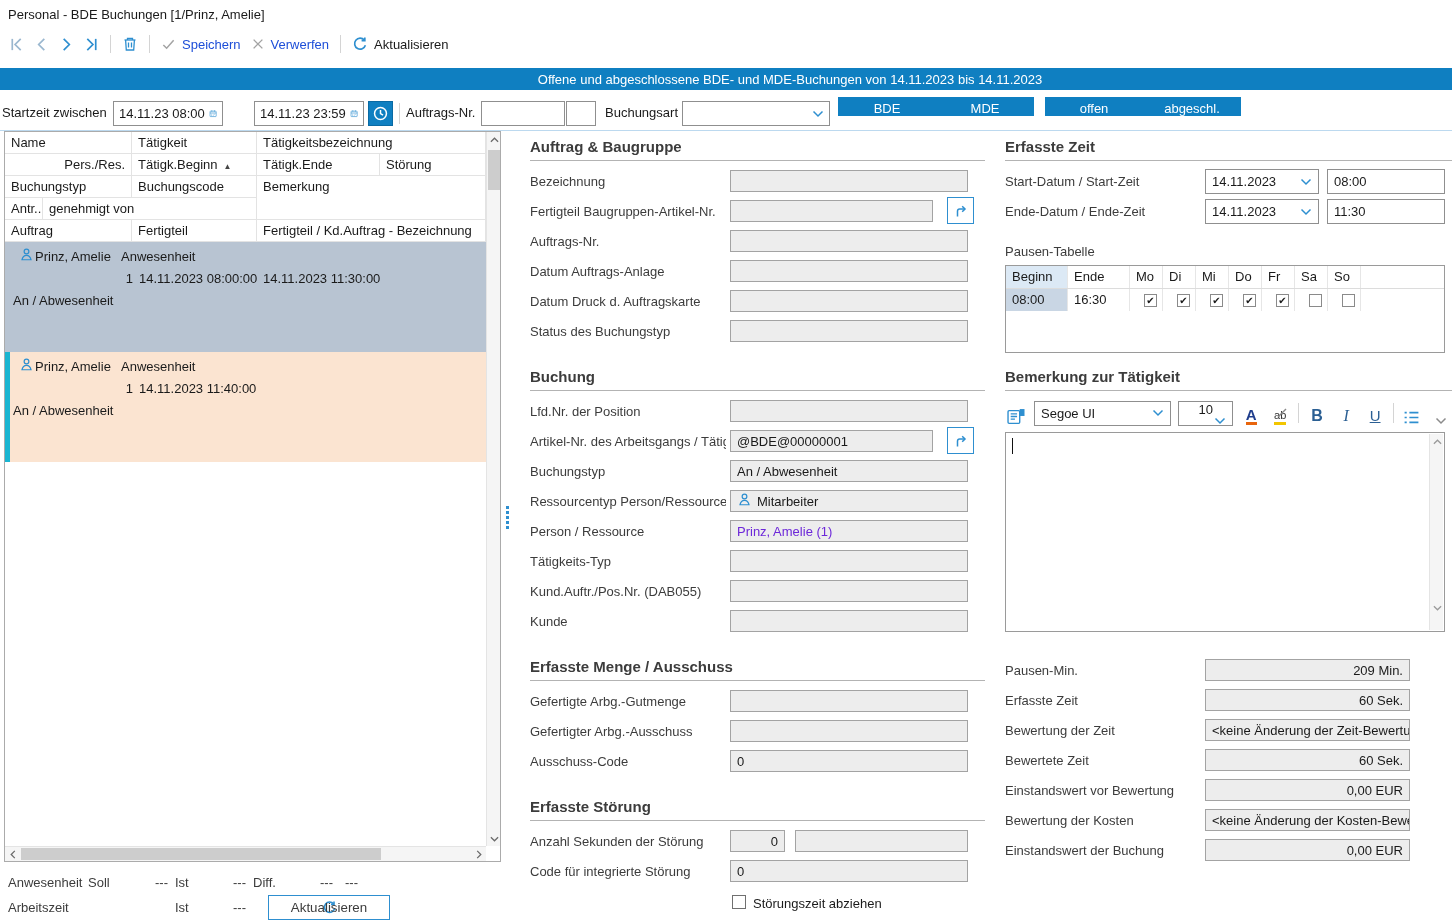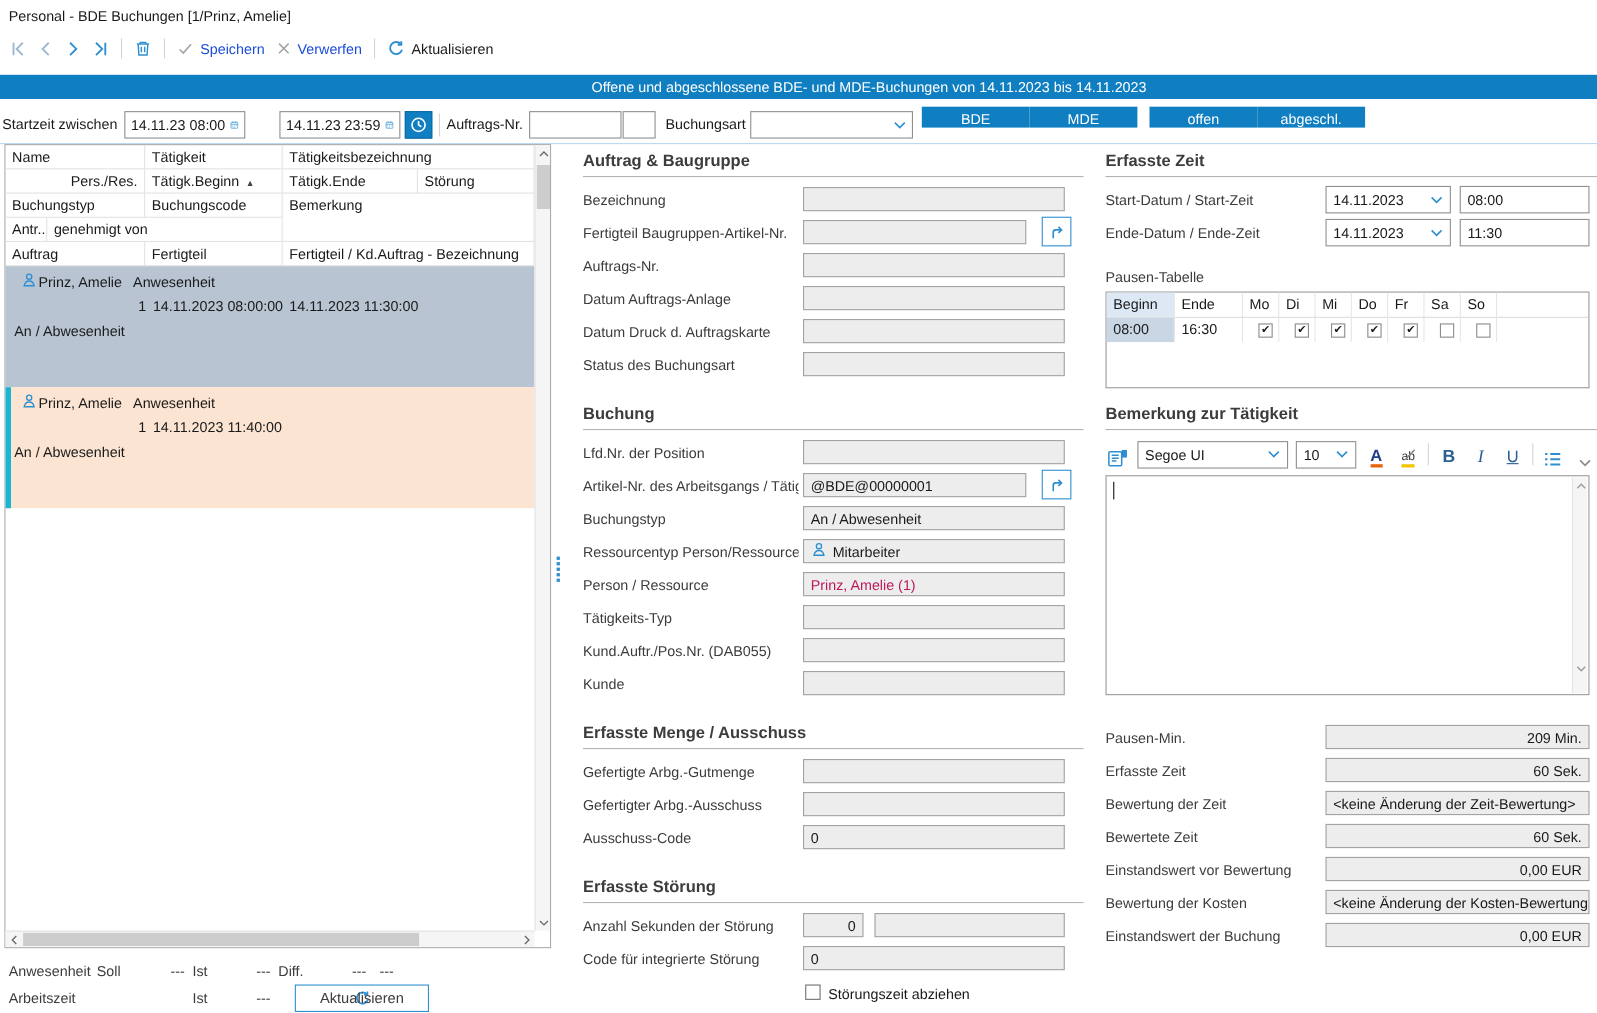--- a/index.html
+++ b/index.html
@@ -64,25 +64,25 @@
   .splitter i{width:3px;height:3px;background:#2e8fd0;display:block;}
 
   
   .sec{position:absolute;width:455px;}
   .sec-title{font-size:15px;font-weight:600;color:#3c3c3c;padding-bottom:5px;border-bottom:1px solid #b3b3b3;margin-bottom:8px;white-space:nowrap;}
   .frow{position:relative;height:30px;}
   .flabel{position:absolute;left:0;top:5px;width:196px;white-space:nowrap;overflow:hidden;color:#3c3c3c;}
   .fbox{position:absolute;left:200px;top:1px;width:238px;height:22px;border:1px solid #a3a3a3;background:#ededed;
         box-sizing:border-box;display:flex;align-items:center;gap:5px;padding:0 6px;white-space:nowrap;overflow:hidden;}
   .fbox.jmp{width:203px;}
-  .fbox.muted{color:#be185d;}
+  .fbox.muted{color:#6d28d9;}
   .fbox.right{justify-content:flex-end;}
   .fbox.small{width:55px;justify-content:flex-end;}
   .fbox.extra{left:265px;width:173px;}
-  .fbox.bw{width:240px;}
+  .fbox.bw{width:205px;}
   .jumpbtn{position:absolute;left:417px;top:-2px;width:27px;height:27px;border:1px solid #2e8fd0;background:#fff;
            display:flex;align-items:center;justify-content:center;cursor:pointer;padding:0;}
   .cbrow{position:relative;height:24px;margin-top:4px;}
   .cb{position:absolute;left:202px;top:2px;width:14px;height:14px;border:1px solid #707070;background:#fff;box-sizing:border-box;cursor:pointer;}
   .cblabel{position:absolute;left:223px;top:3px;color:#1a1a1a;}
 
   
   .dsel{position:absolute;left:200px;top:0;width:114px;height:25px;border:1px solid #8f8f8f;background:#fff;
         box-sizing:border-box;display:flex;align-items:center;padding:0 6px;cursor:pointer;}
   .dsel svg{margin-left:auto;}
@@ -96,21 +96,21 @@
   .pb{width:62px;} .pe{width:62px;} .pd{width:33px;}
   .phead .pb{background:#dce9f5;}
   .prow .pb{background:#c9d6e4;}
   .pchk{width:13px;height:13px;border:1px solid #8a8a8a;background:#fff;box-sizing:border-box;margin:2px 0 0 8px;
         display:flex;align-items:center;justify-content:center;font-size:10px;line-height:1;cursor:pointer;}
 
   .etoolbar{display:flex;align-items:center;gap:7px;margin-top:8px;height:28px;}
   .selbox{height:25px;border:1px solid #8f8f8f;background:#fff;box-sizing:border-box;display:flex;align-items:center;
           padding:0 6px;cursor:pointer;}
   .selbox svg{margin-left:auto;}
-  .fontsel{width:152px;} .sizesel{width:60px;}
+  .fontsel{width:152px;} .sizesel{width:60px;flex-direction:column;}
   .ibtn{height:24px;min-width:20px;display:flex;align-items:flex-end;justify-content:center;cursor:pointer;padding:0 1px;}
   .colorA{font-weight:700;color:#1f3d8c;font-size:15px;line-height:1;border-bottom:3px solid #e8650d;}
   .hlwrap{position:relative;font-size:11px;color:#333;line-height:1;border-bottom:3px solid #f2c500;padding-bottom:1px;}
   .hlslash{position:absolute;left:2px;top:-3px;}
   .bld{font-weight:700;color:#2b5f93;font-size:16px;line-height:1.1;}
   .itl{font-style:italic;color:#2b5f93;font-size:16px;line-height:1.1;font-family:"Liberation Serif",serif;}
   .und{text-decoration:underline;color:#2b5f93;font-size:15px;line-height:1.2;}
   .vsep{width:1px;height:20px;background:#d4d4d4;}
   .etext{margin-top:5px;width:440px;height:200px;border:1px solid #9a9a9a;box-sizing:border-box;background:#fff;position:relative;}
   .caret{position:absolute;left:6px;top:5px;width:1px;height:16px;background:#111;}
@@ -352,21 +352,21 @@
             <span class="fval"></span>
           </div>
         </div>
         <div class="frow">
           <div class="flabel">Datum Druck d. Auftragskarte</div>
           <div class="fbox">
             <span class="fval"></span>
           </div>
         </div>
         <div class="frow">
-          <div class="flabel">Status des Buchungsart</div>
+          <div class="flabel">Status des Buchungstyp</div>
           <div class="fbox">
             <span class="fval"></span>
           </div>
         </div>
       </div>
   </section>
   <section class="sec" style="left:530px;top:368px;">
     <div class="sec-title">Buchung</div>
     <div id="f-buchung">
         <div class="frow">

